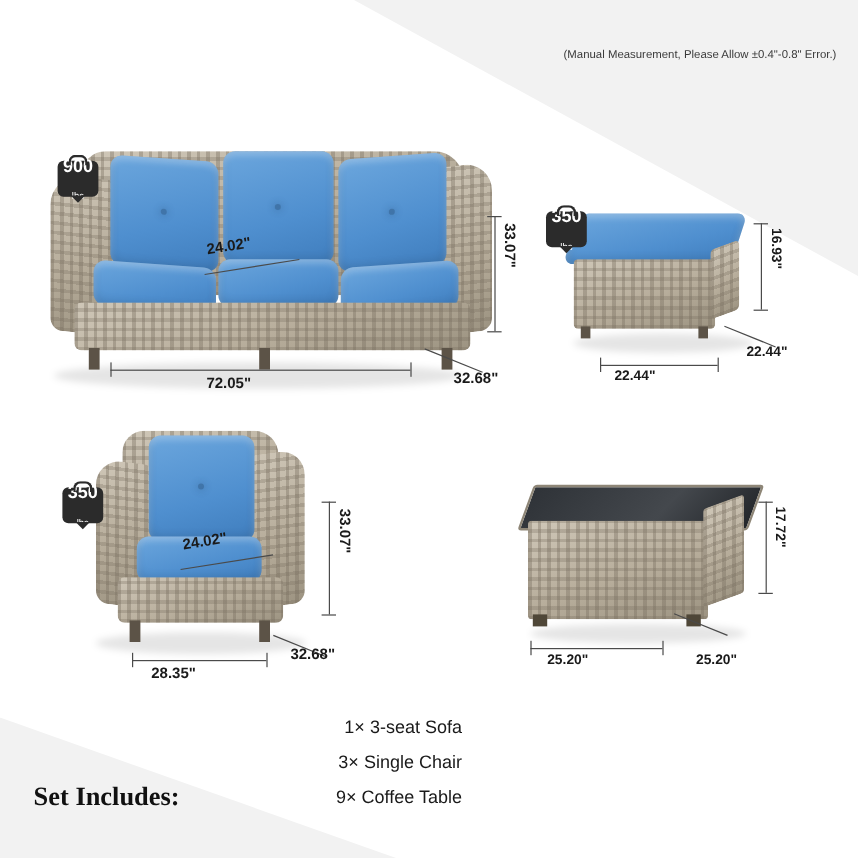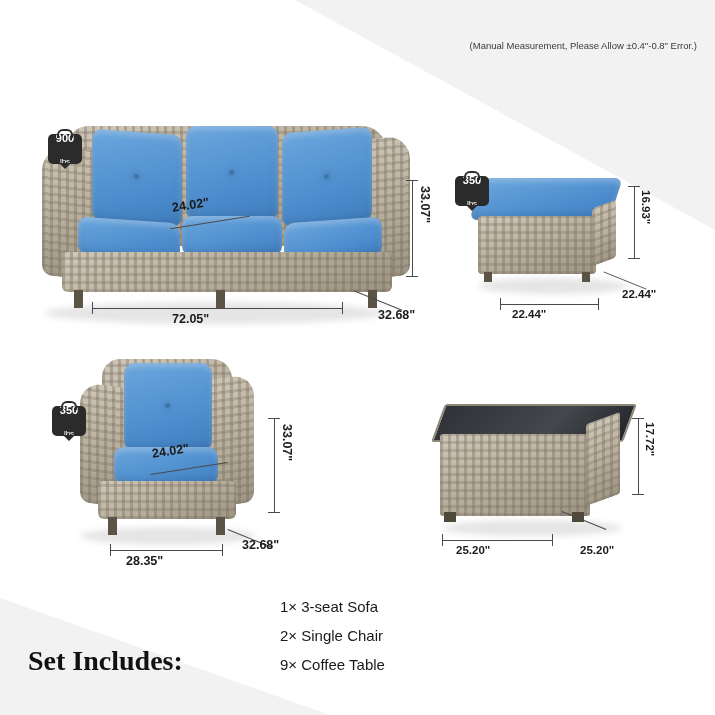--- a/index.html
+++ b/index.html
@@ -57,21 +57,21 @@
     display:flex;flex-direction:column;
     align-items:center;justify-content:center;
     line-height:1;
     z-index:9;
   }
   .badge:after{
     content:"";position:absolute;bottom:-5px;left:11px;
     width:0;height:0;border-left:6px solid transparent;
     border-right:6px solid transparent;border-top:6px solid #2b2b2b;
   }
-  .badge .b-num{font-size:11px;font-weight:bold;}
+  .badge .b-num{font-size:15px;font-weight:bold;}
   .badge .b-unit{font-size:8px;margin-top:14px;}
   .badge .b-hook{
     position:absolute;top:-5px;left:50%;transform:translateX(-50%);
     width:12px;height:7px;border:2px solid #2b2b2b;border-bottom:none;
     border-radius:6px 6px 0 0;background:transparent;
   }
 
   
   .dim{
     position:absolute;
@@ -86,26 +86,26 @@
   
   .dline{position:absolute;background:#4a4a4a;z-index:7;}
   .dline.h{height:1px;}
   .dline.v{width:1px;}
   .tick{position:absolute;background:#4a4a4a;z-index:7;}
 
   
   .set-includes{
     position:absolute;left:28px;bottom:38px;
     font-family:"Liberation Serif", serif;
-    font-weight:bold;font-size:28px;color:#111;
+    font-weight:bold;font-size:22px;color:#111;
     z-index:6;
   }
   .includes-cols{
     position:absolute;left:280px;bottom:30px;
-    display:flex;gap:60px;z-index:6;
+    display:flex;gap:60px;z-index:6;text-align:right;
   }
   .includes-cols ul{margin:0;padding:0;list-style:none;}
   .includes-cols li{
     font-size:15px;color:#1a1a1a;margin-bottom:12px;white-space:nowrap;
   }
 
   
   .wicker{
     background:
       repeating-linear-gradient(90deg, rgba(120,110,95,.38) 0 3px, rgba(255,255,255,0) 3px 8px),
@@ -278,16 +278,16 @@
 <div class="tick v" style="left:552px;top:534px;width:1px;height:12px;"></div>
 <div class="dim sm" style="left:456px;top:544px;">25.20"</div>
 
 <div class="dline h" style="left:560px;top:520px;width:48px;transform:rotate(22deg);"></div>
 <div class="dim sm" style="left:580px;top:544px;">25.20"</div>
 
 <div class="set-includes">Set Includes:</div>
 <div class="includes-cols">
   <ul>
     <li>1× 3-seat Sofa</li>
-    <li>2× Single Chair</li>
+    <li>3× Single Chair</li>
     <li>9× Coffee Table</li>
   </ul>
 </div>
 
 </body></html>

